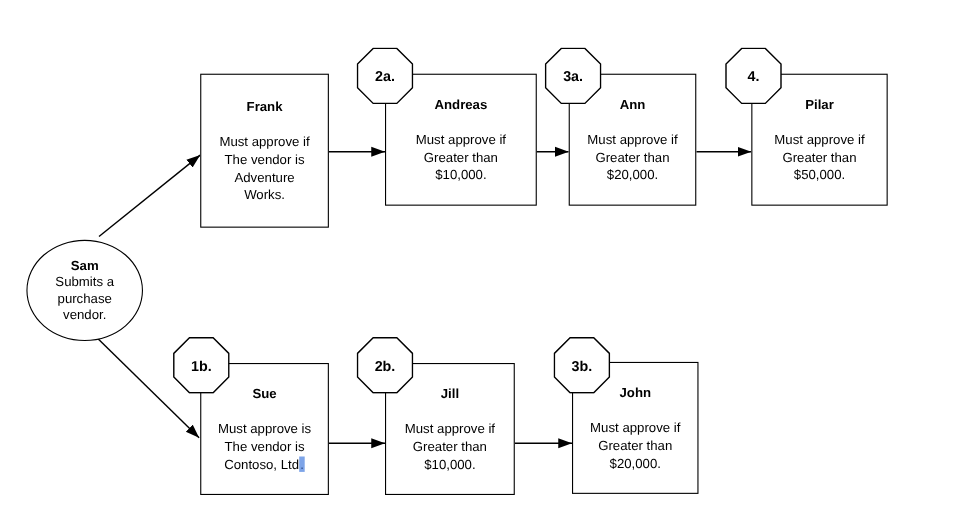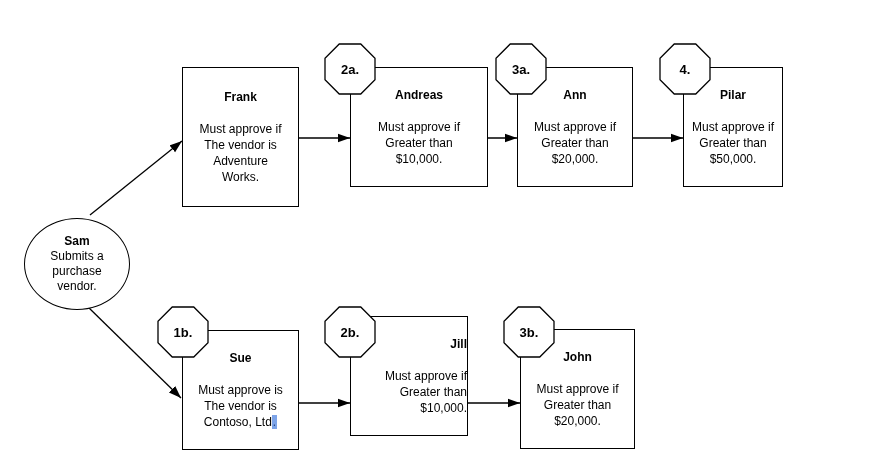--- a/index.html
+++ b/index.html
@@ -113,35 +113,35 @@
     <div>$10,000.</div>
   </div>
 
   <div class="box" style="left:517px; top:67px; width:116px; height:120px;">
     <div class="name">Ann</div>
     <div>Must approve if</div>
     <div>Greater than</div>
     <div>$20,000.</div>
   </div>
 
-  <div class="box" style="left:683px; top:67px; width:100px; height:120px;">
+  <div class="box" style="left:683px; top:67px; width:124px; height:120px;">
     <div class="name">Pilar</div>
     <div>Must approve if</div>
     <div>Greater than</div>
     <div>$50,000.</div>
   </div>
 
   <div class="box" style="left:182px; top:330px; width:117px; height:120px;">
     <div class="name">Sue</div>
     <div>Must approve is</div>
     <div>The vendor is</div>
     <div><span>Contoso, Ltd</span><span class="sel">.</span></div>
   </div>
 
-  <div class="box" style="left:350px; top:316px; width:118px; height:120px;align-items:flex-end;">
+  <div class="box" style="left:350px; top:330px; width:118px; height:120px;">
     <div class="name">Jill</div>
     <div>Must approve if</div>
     <div>Greater than</div>
     <div>$10,000.</div>
   </div>
 
   <div class="box" style="left:520px; top:329px; width:115px; height:120px;">
     <div class="name">John</div>
     <div>Must approve if</div>
     <div>Greater than</div>

